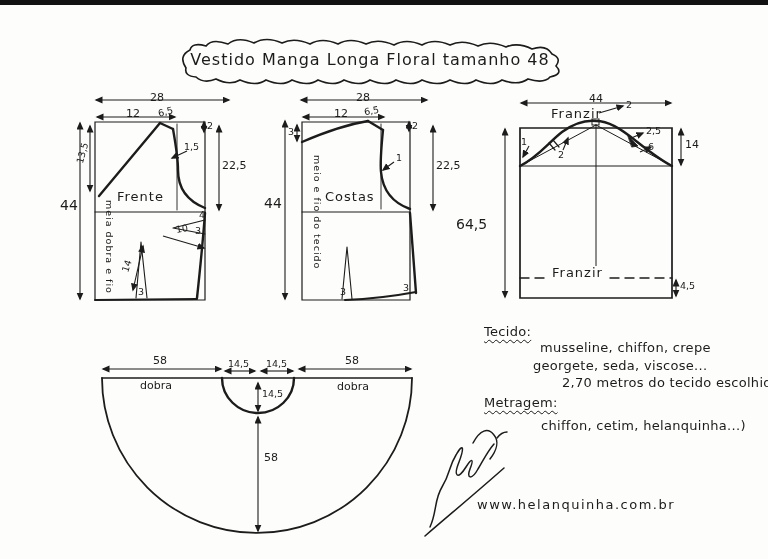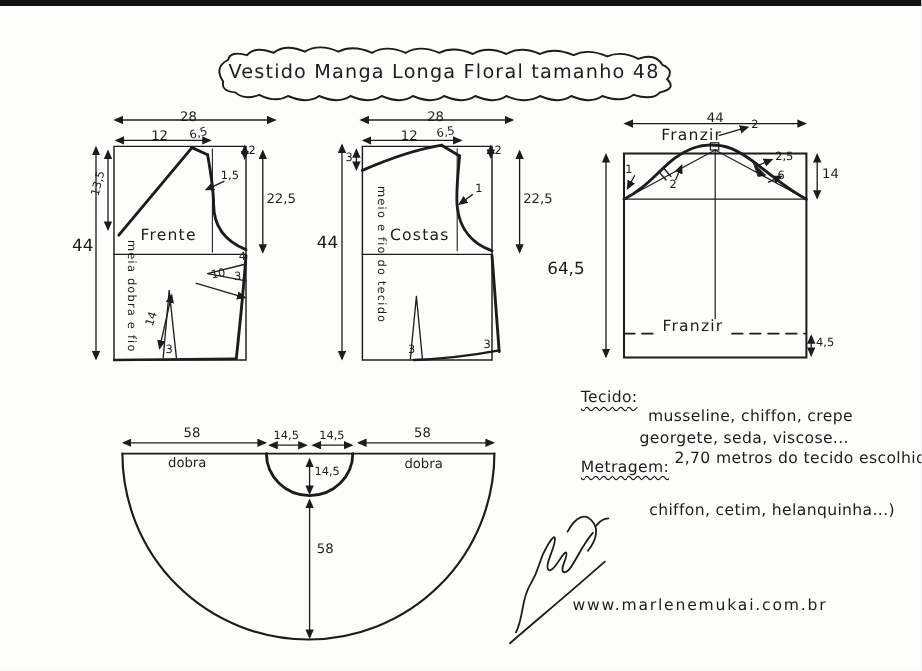--- a/index.html
+++ b/index.html
@@ -177,18 +177,18 @@
   <span class="lbl sm" style="left:228px;top:359px;">14,5</span>
   <span class="lbl sm" style="left:266px;top:359px;">14,5</span>
   <span class="lbl sm" style="left:262px;top:389px;">14,5</span>
   <span class="lbl" style="left:345px;top:355px;">58</span>
   <span class="lbl" style="left:337px;top:381px;">dobra</span>
   <span class="lbl" style="left:264px;top:452px;">58</span>
 
   <span class="lbl note wavy" style="left:484px;top:325px;text-align:right;">Tecido:</span>
   <span class="lbl note" style="left:540px;top:325px;margin-top:16px;">musseline, chiffon, crepe</span>
   <span class="lbl note" style="left:533px;top:359px;">georgete, seda, viscose...</span>
-  <span class="lbl note wavy" style="left:484px;top:383px;">Metragem:</span>
+  <span class="lbl note wavy" style="left:484px;top:396px;">Metragem:</span>
   <span class="lbl note" style="left:562px;top:376px;">2,70 metros do tecido escolhido,</span>
   <span class="lbl note" style="left:541px;top:419px;">chiffon, cetim, helanquinha...)</span>
 
-  <span class="lbl site" style="left:477px;top:498px;">www.marlenemukai.com.br</span>
+  <span class="lbl site" style="left:477px;top:498px;">www.helanquinha.com.br</span>
 </div>
 
 </body></html>

